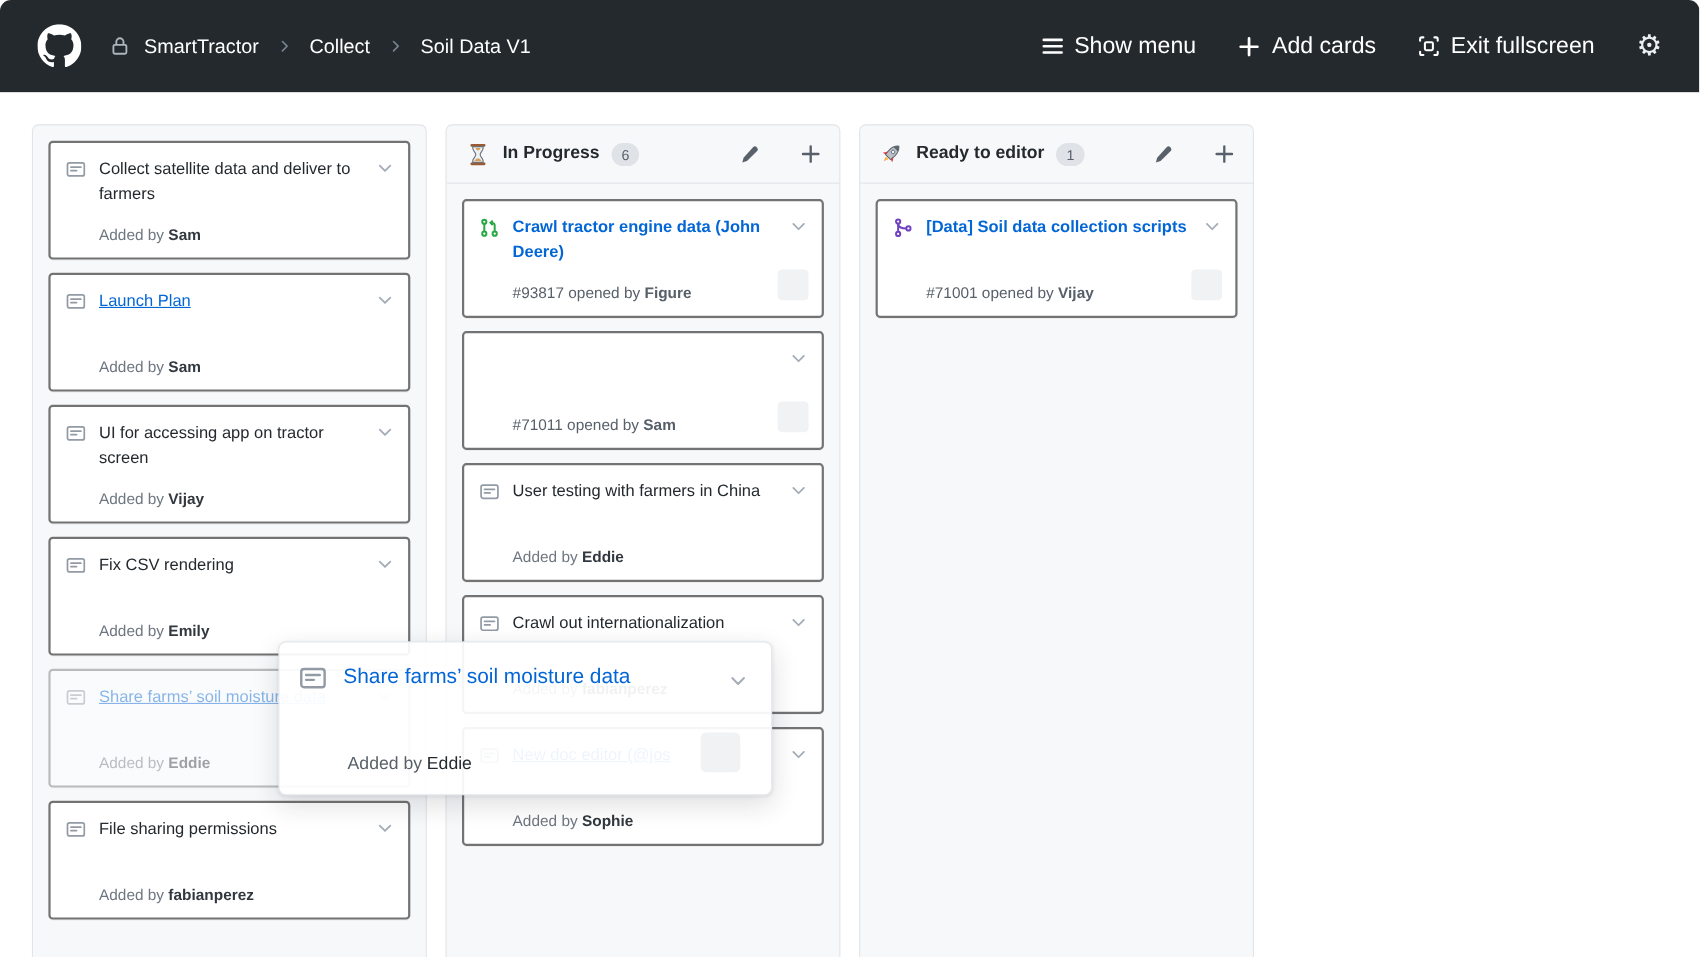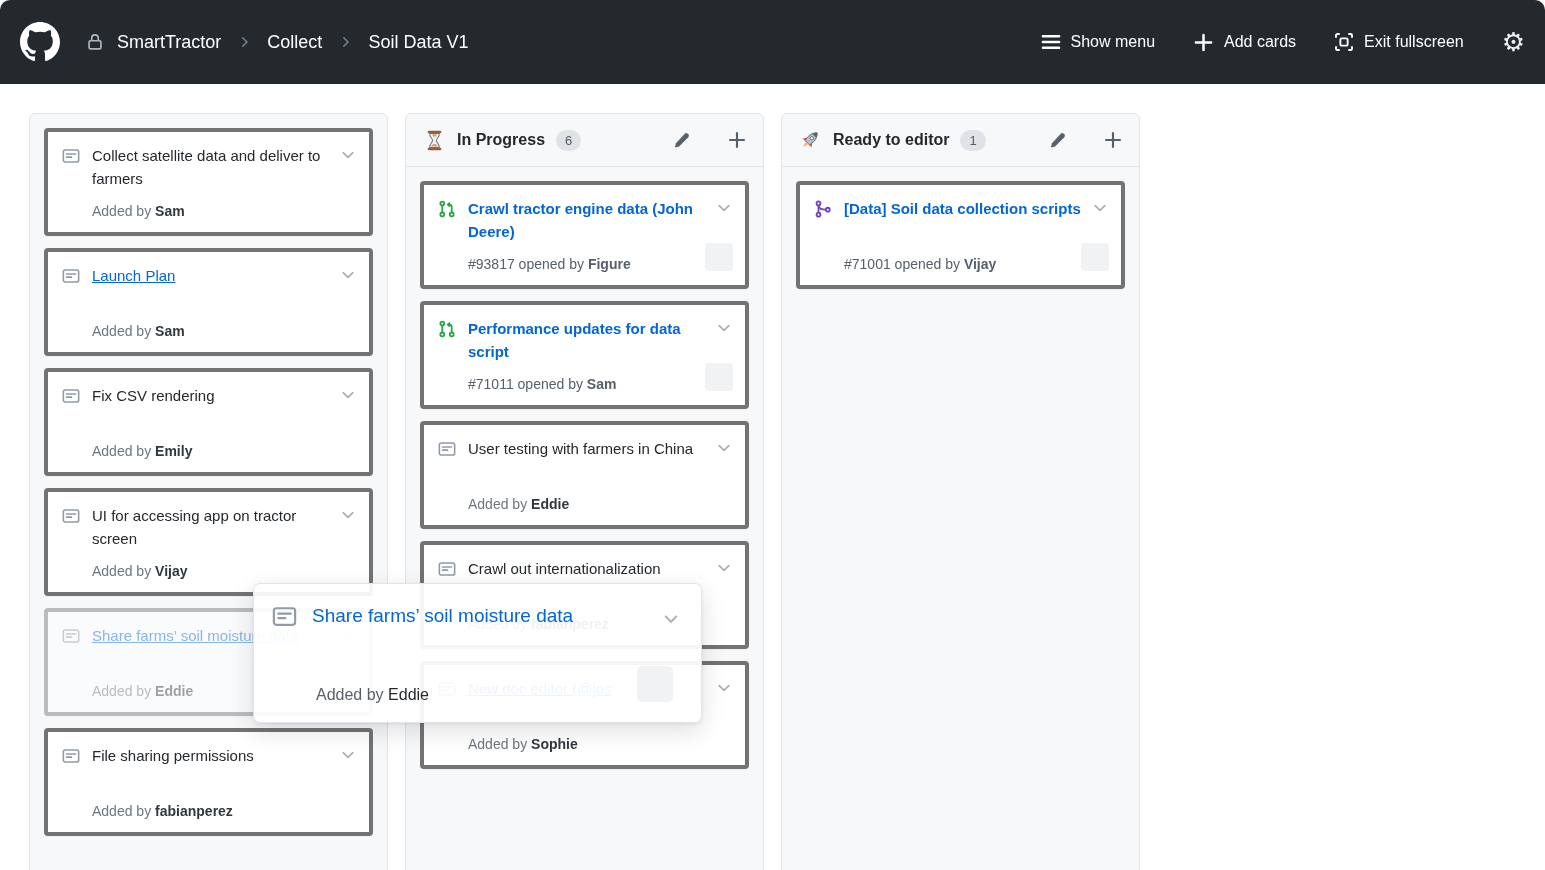--- a/index.html
+++ b/index.html
@@ -1,42 +1,42 @@
 <!DOCTYPE html>
 <html><head>
 <meta charset="utf-8">
 <style>
   html,body{margin:0;padding:0;background:#fff;}
   body{width:1545px;height:870px;overflow:hidden;font-family:"Liberation Sans","DejaVu Sans",sans-serif;-webkit-font-smoothing:antialiased;}
   .window{position:relative;width:1545px;height:870px;border-radius:10px;overflow:hidden;background:#fff;}
 
   
-  .topbar{height:84px;background:#24292e;display:flex;align-items:center;padding:0 20px;box-sizing:border-box;}
+  .topbar{height:84px;background:#24292e;display:flex;align-items:center;padding:0 34px;box-sizing:border-box;}
   .gh-logo{width:40px;height:40px;flex:none;}
   .lock{margin-left:26px;margin-right:13px;display:flex;}
   .crumbs{display:flex;align-items:center;font-size:18px;color:#fff;}
   .crumb{color:#fff;cursor:pointer;}
   .crumb-sep{margin:0 15px;display:flex;}
   .top-actions{margin-left:auto;display:flex;align-items:center;gap:38px;}
-  .tbtn{display:flex;align-items:center;gap:10px;color:#fff;font-size:16px;cursor:pointer;white-space:nowrap;}
+  .tbtn{display:flex;align-items:center;gap:10px;color:#fff;font-size:21px;cursor:pointer;white-space:nowrap;}
   .gear{font-size:26px;color:#eceff2;line-height:1;cursor:pointer;font-family:"DejaVu Sans",sans-serif;}
 
   
   .board{position:relative;display:flex;align-items:flex-start;gap:17px;padding:29px 0 0 29px;background:#fff;}
   .column{width:359px;flex:none;height:790px;background:#f6f8fa;border:1px solid #e1e4e8;border-radius:6px;box-sizing:border-box;display:flex;flex-direction:column;}
   .col-head{display:flex;align-items:center;gap:11px;padding:14px 16px;border-bottom:1px solid #e1e4e8;flex:none;}
   .col-ico{width:24px;height:24px;flex:none;display:flex;align-items:center;justify-content:center;}
   .col-ico svg{display:block;}
   .col-title{font-size:16px;font-weight:700;color:#24292e;}
   .col-count{background:#dfe3e8;border-radius:2em;padding:3px 9px;font-size:13px;color:#57606a;}
   .col-btn{display:flex;align-items:center;cursor:pointer;}
   .col-btn.edit{margin-left:auto;margin-right:26px;}
   .cards{padding:14px;display:flex;flex-direction:column;gap:12px;}
 
-  .card{position:relative;height:108px;flex:none;background:#fff;border:4px solid #737373;border-radius:4px;padding:13px 14px;box-sizing:border-box;box-shadow:0 1px 0 rgba(27,31,35,.04);}
+  .card{position:relative;height:108px;flex:none;background:#fff;border:2px solid #737373;border-radius:4px;padding:13px 14px;box-sizing:border-box;box-shadow:0 1px 0 rgba(27,31,35,.04);}
   .card.ghost{opacity:.45;}
   .c-row{display:flex;gap:12px;padding-right:26px;}
   .c-icon{width:18px;height:18px;flex:none;margin-top:2px;}
   .c-icon svg{width:18px;height:18px;display:block;}
   .c-title{font-size:15px;line-height:1.5;color:#24292e;}
   .c-title.link{color:#0366d6;cursor:pointer;text-decoration:underline;}
   .c-title.link-bold{color:#0366d6;font-weight:700;cursor:pointer;}
   .c-chev{position:absolute;top:13px;right:12px;color:#a5aeb8;cursor:pointer;display:flex;}
   .c-meta{position:absolute;left:44px;bottom:13px;font-size:14px;color:#6e7781;white-space:nowrap;}
   .c-meta b{font-weight:700;color:#32383f;}
@@ -161,45 +161,45 @@
             <div class="c-meta"><span>Added by </span><b>Sam</b></div>
           </div>
           <div class="card">
             <div class="c-row">
               <span class="c-icon">
                 <svg viewBox="0 0 16 16" fill="none" stroke="#929ba5" stroke-width="1.4">
                   <rect x="1.2" y="2.7" width="13.6" height="10.6" rx="1.6"></rect>
                   <path stroke-linecap="round" d="M4 6.2h8M4 9h4.5"></path>
                 </svg>
               </span>
+              <div class="c-title ">UI for accessing app on tractor screen</div>
+            </div>
+            <span class="c-chev">
+              <svg viewBox="0 0 16 16" width="18" height="18" fill="currentColor">
+                <path d="M12.78 6.22a.75.75 0 010 1.06l-4.25 4.25a.75.75 0 01-1.06 0L3.22 7.28a.75.75 0 011.06-1.06L8 9.94l3.72-3.72a.75.75 0 011.06 0z"></path>
+              </svg>
+            </span>
+            <div class="c-meta"><span>Added by </span><b>Vijay</b></div>
+          </div>
+          <div class="card">
+            <div class="c-row">
+              <span class="c-icon">
+                <svg viewBox="0 0 16 16" fill="none" stroke="#929ba5" stroke-width="1.4">
+                  <rect x="1.2" y="2.7" width="13.6" height="10.6" rx="1.6"></rect>
+                  <path stroke-linecap="round" d="M4 6.2h8M4 9h4.5"></path>
+                </svg>
+              </span>
               <div class="c-title ">Fix CSV rendering</div>
             </div>
             <span class="c-chev">
               <svg viewBox="0 0 16 16" width="18" height="18" fill="currentColor">
                 <path d="M12.78 6.22a.75.75 0 010 1.06l-4.25 4.25a.75.75 0 01-1.06 0L3.22 7.28a.75.75 0 011.06-1.06L8 9.94l3.72-3.72a.75.75 0 011.06 0z"></path>
               </svg>
             </span>
             <div class="c-meta"><span>Added by </span><b>Emily</b></div>
-          </div>
-          <div class="card">
-            <div class="c-row">
-              <span class="c-icon">
-                <svg viewBox="0 0 16 16" fill="none" stroke="#929ba5" stroke-width="1.4">
-                  <rect x="1.2" y="2.7" width="13.6" height="10.6" rx="1.6"></rect>
-                  <path stroke-linecap="round" d="M4 6.2h8M4 9h4.5"></path>
-                </svg>
-              </span>
-              <div class="c-title ">UI for accessing app on tractor screen</div>
-            </div>
-            <span class="c-chev">
-              <svg viewBox="0 0 16 16" width="18" height="18" fill="currentColor">
-                <path d="M12.78 6.22a.75.75 0 010 1.06l-4.25 4.25a.75.75 0 01-1.06 0L3.22 7.28a.75.75 0 011.06-1.06L8 9.94l3.72-3.72a.75.75 0 011.06 0z"></path>
-              </svg>
-            </span>
-            <div class="c-meta"><span>Added by </span><b>Vijay</b></div>
           </div>
           <div class="card ghost">
             <div class="c-row">
               <span class="c-icon">
                 <svg viewBox="0 0 16 16" fill="none" stroke="#929ba5" stroke-width="1.4">
                   <rect x="1.2" y="2.7" width="13.6" height="10.6" rx="1.6"></rect>
                   <path stroke-linecap="round" d="M4 6.2h8M4 9h4.5"></path>
                 </svg>
               </span>
               <div class="c-title link">Share farms’ soil moisture data</div>
@@ -271,33 +271,20 @@
             </div>
             <span class="c-chev">
               <svg viewBox="0 0 16 16" width="18" height="18" fill="currentColor">
                 <path d="M12.78 6.22a.75.75 0 010 1.06l-4.25 4.25a.75.75 0 01-1.06 0L3.22 7.28a.75.75 0 011.06-1.06L8 9.94l3.72-3.72a.75.75 0 011.06 0z"></path>
               </svg>
             </span>
             <div class="c-meta issue"><span>#93817 opened by </span><b>Figure</b></div>
             <div class="c-avatar"></div>
           </div>
           <div class="card">
-            <div class="c-row">
-              <span class="c-icon">
-                <svg viewBox="0 0 16 16" fill="none" stroke="#28a745" stroke-width="1.6">
-                  <circle cx="3.8" cy="3.2" r="1.7"></circle>
-                  <circle cx="3.8" cy="12.8" r="1.7"></circle>
-                  <path d="M3.8 4.9v6.2"></path>
-                  <circle cx="12.2" cy="12.8" r="1.7"></circle>
-                  <path d="M12.2 11.1V6.3a2.2 2.2 0 00-2.2-2.2h-1"></path>
-                  <path d="M10.6 2.3L8.8 4.1l1.8 1.8"></path>
-                </svg>
-              </span>
-              <div class="c-title link-bold">Performance updates for data script</div>
-            </div>
             <span class="c-chev">
               <svg viewBox="0 0 16 16" width="18" height="18" fill="currentColor">
                 <path d="M12.78 6.22a.75.75 0 010 1.06l-4.25 4.25a.75.75 0 01-1.06 0L3.22 7.28a.75.75 0 011.06-1.06L8 9.94l3.72-3.72a.75.75 0 011.06 0z"></path>
               </svg>
             </span>
             <div class="c-meta issue"><span>#71011 opened by </span><b>Sam</b></div>
             <div class="c-avatar"></div>
           </div>
           <div class="card">
             <div class="c-row">

